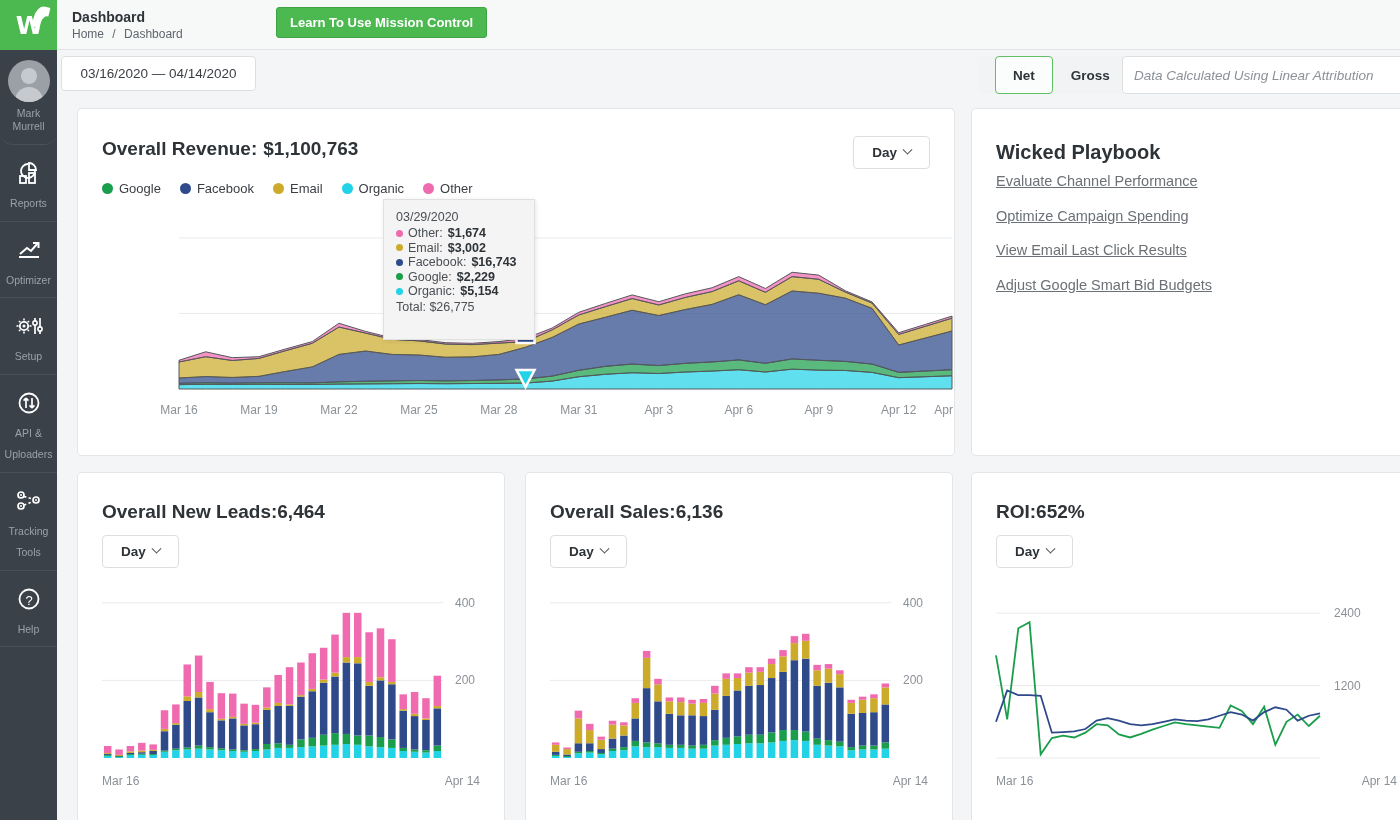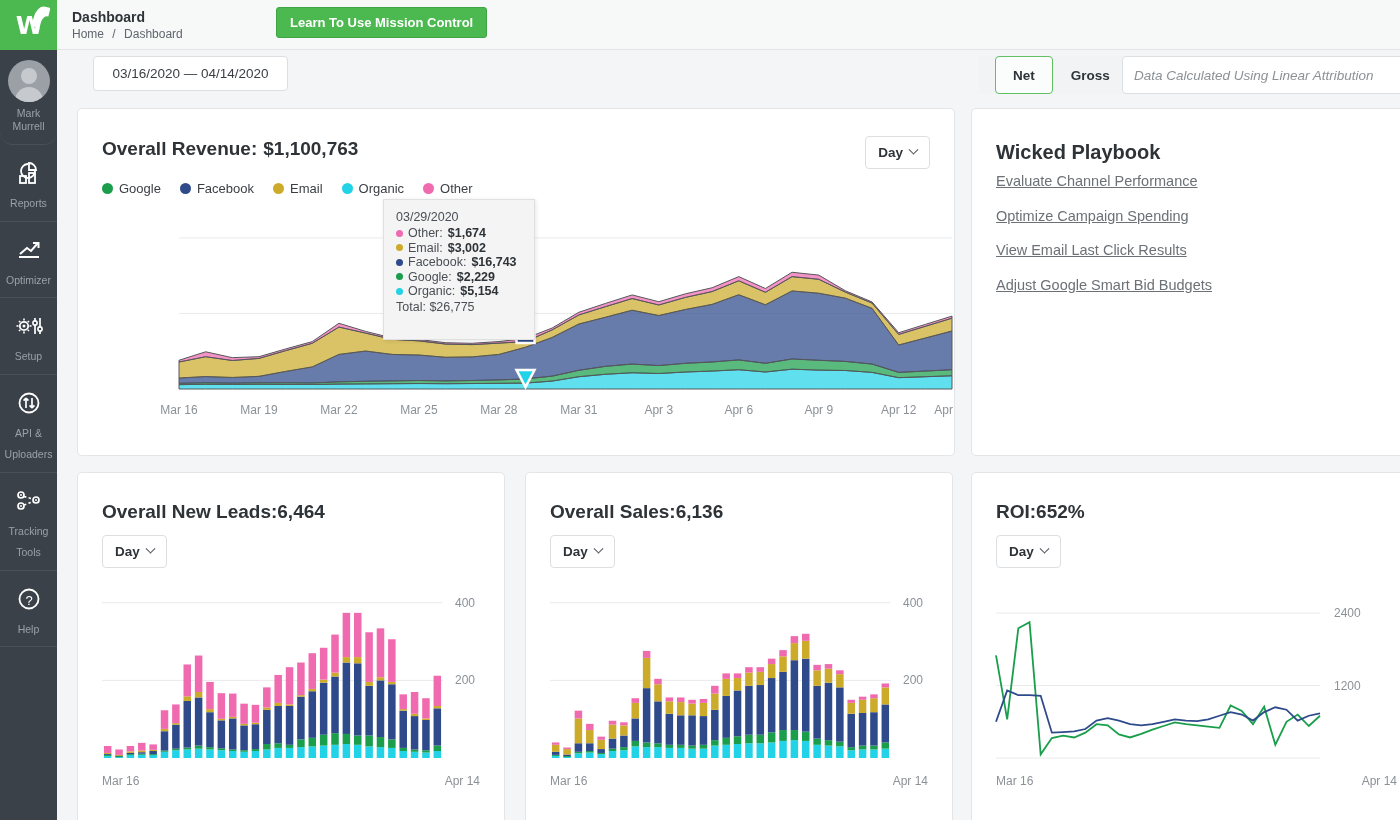--- a/index.html
+++ b/index.html
@@ -62,21 +62,21 @@
   .crumb-sep { margin: 0 5px; color: #a9aeb3; }
   .mission-btn {
     position: absolute; left: 219px; top: 7px; height: 31px; padding: 0 13px;
     background: #4cb950; color: #fff; border: 1px solid #3fa544; border-radius: 3px;
     font-size: 13px; font-weight: bold; cursor: pointer;
     display: flex; align-items: center; font-family: "Liberation Sans", sans-serif;
   }
 
   
   .daterange {
-    position: absolute; left: 93px; top: 56px; width: 195px; height: 35px;
+    position: absolute; left: 61px; top: 56px; width: 195px; height: 35px;
     background: #fff; border: 1px solid #dcdfe2; border-radius: 4px;
     display: flex; align-items: center; justify-content: center;
     font-size: 13.5px; color: #3a3f45; cursor: pointer;
   }
   .netgross {
     position: absolute; left: 979px; top: 56px; height: 38px;
     background: #f2f3f4; border-radius: 4px; display: flex; align-items: stretch; padding-left: 16px;
   }
   .ng-btn {
     padding: 0 17px; display: flex; align-items: center; justify-content: center;
@@ -98,21 +98,21 @@
   .card-playbook { left: 971px; top: 108px; width: 451px; height: 348px; }
   .card-leads    { left: 77px;  top: 472px; width: 428px; height: 360px; }
   .card-sales    { left: 525px; top: 472px; width: 428px; height: 360px; }
   .card-roi      { left: 971px; top: 472px; width: 451px; height: 360px; }
 
   .card-title { font-size: 19px; font-weight: bold; color: #2e3338; }
   .rev-title { position: absolute; left: 24px; top: 29px; }
   .rev-title .num { margin-left: 6px; }
 
   .day-btn {
-    height: 33px; padding: 0 12px; background: #fff; border: 1px solid #dcdfe2;
+    height: 33px; padding: 0 18px; background: #fff; border: 1px solid #dcdfe2;
     border-radius: 4px; display: inline-flex; align-items: center; gap: 7px;
     font-size: 13.5px; font-weight: bold; color: #2e3338; cursor: pointer;
     font-family: "Liberation Sans", sans-serif;
   }
   .chev { width: 7px; height: 7px; border-right: 1.6px solid #4a4f55; border-bottom: 1.6px solid #4a4f55;
     transform: rotate(45deg) translate(-2px,-2px); }
   .rev-day { position: absolute; right: 24px; top: 27px; }
 
   .legend { position: absolute; left: 24px; top: 72px; display: flex; gap: 19px; align-items: center; }
   .legend-item { display: flex; align-items: center; gap: 6px; font-size: 13px; color: #3a3f45; }

